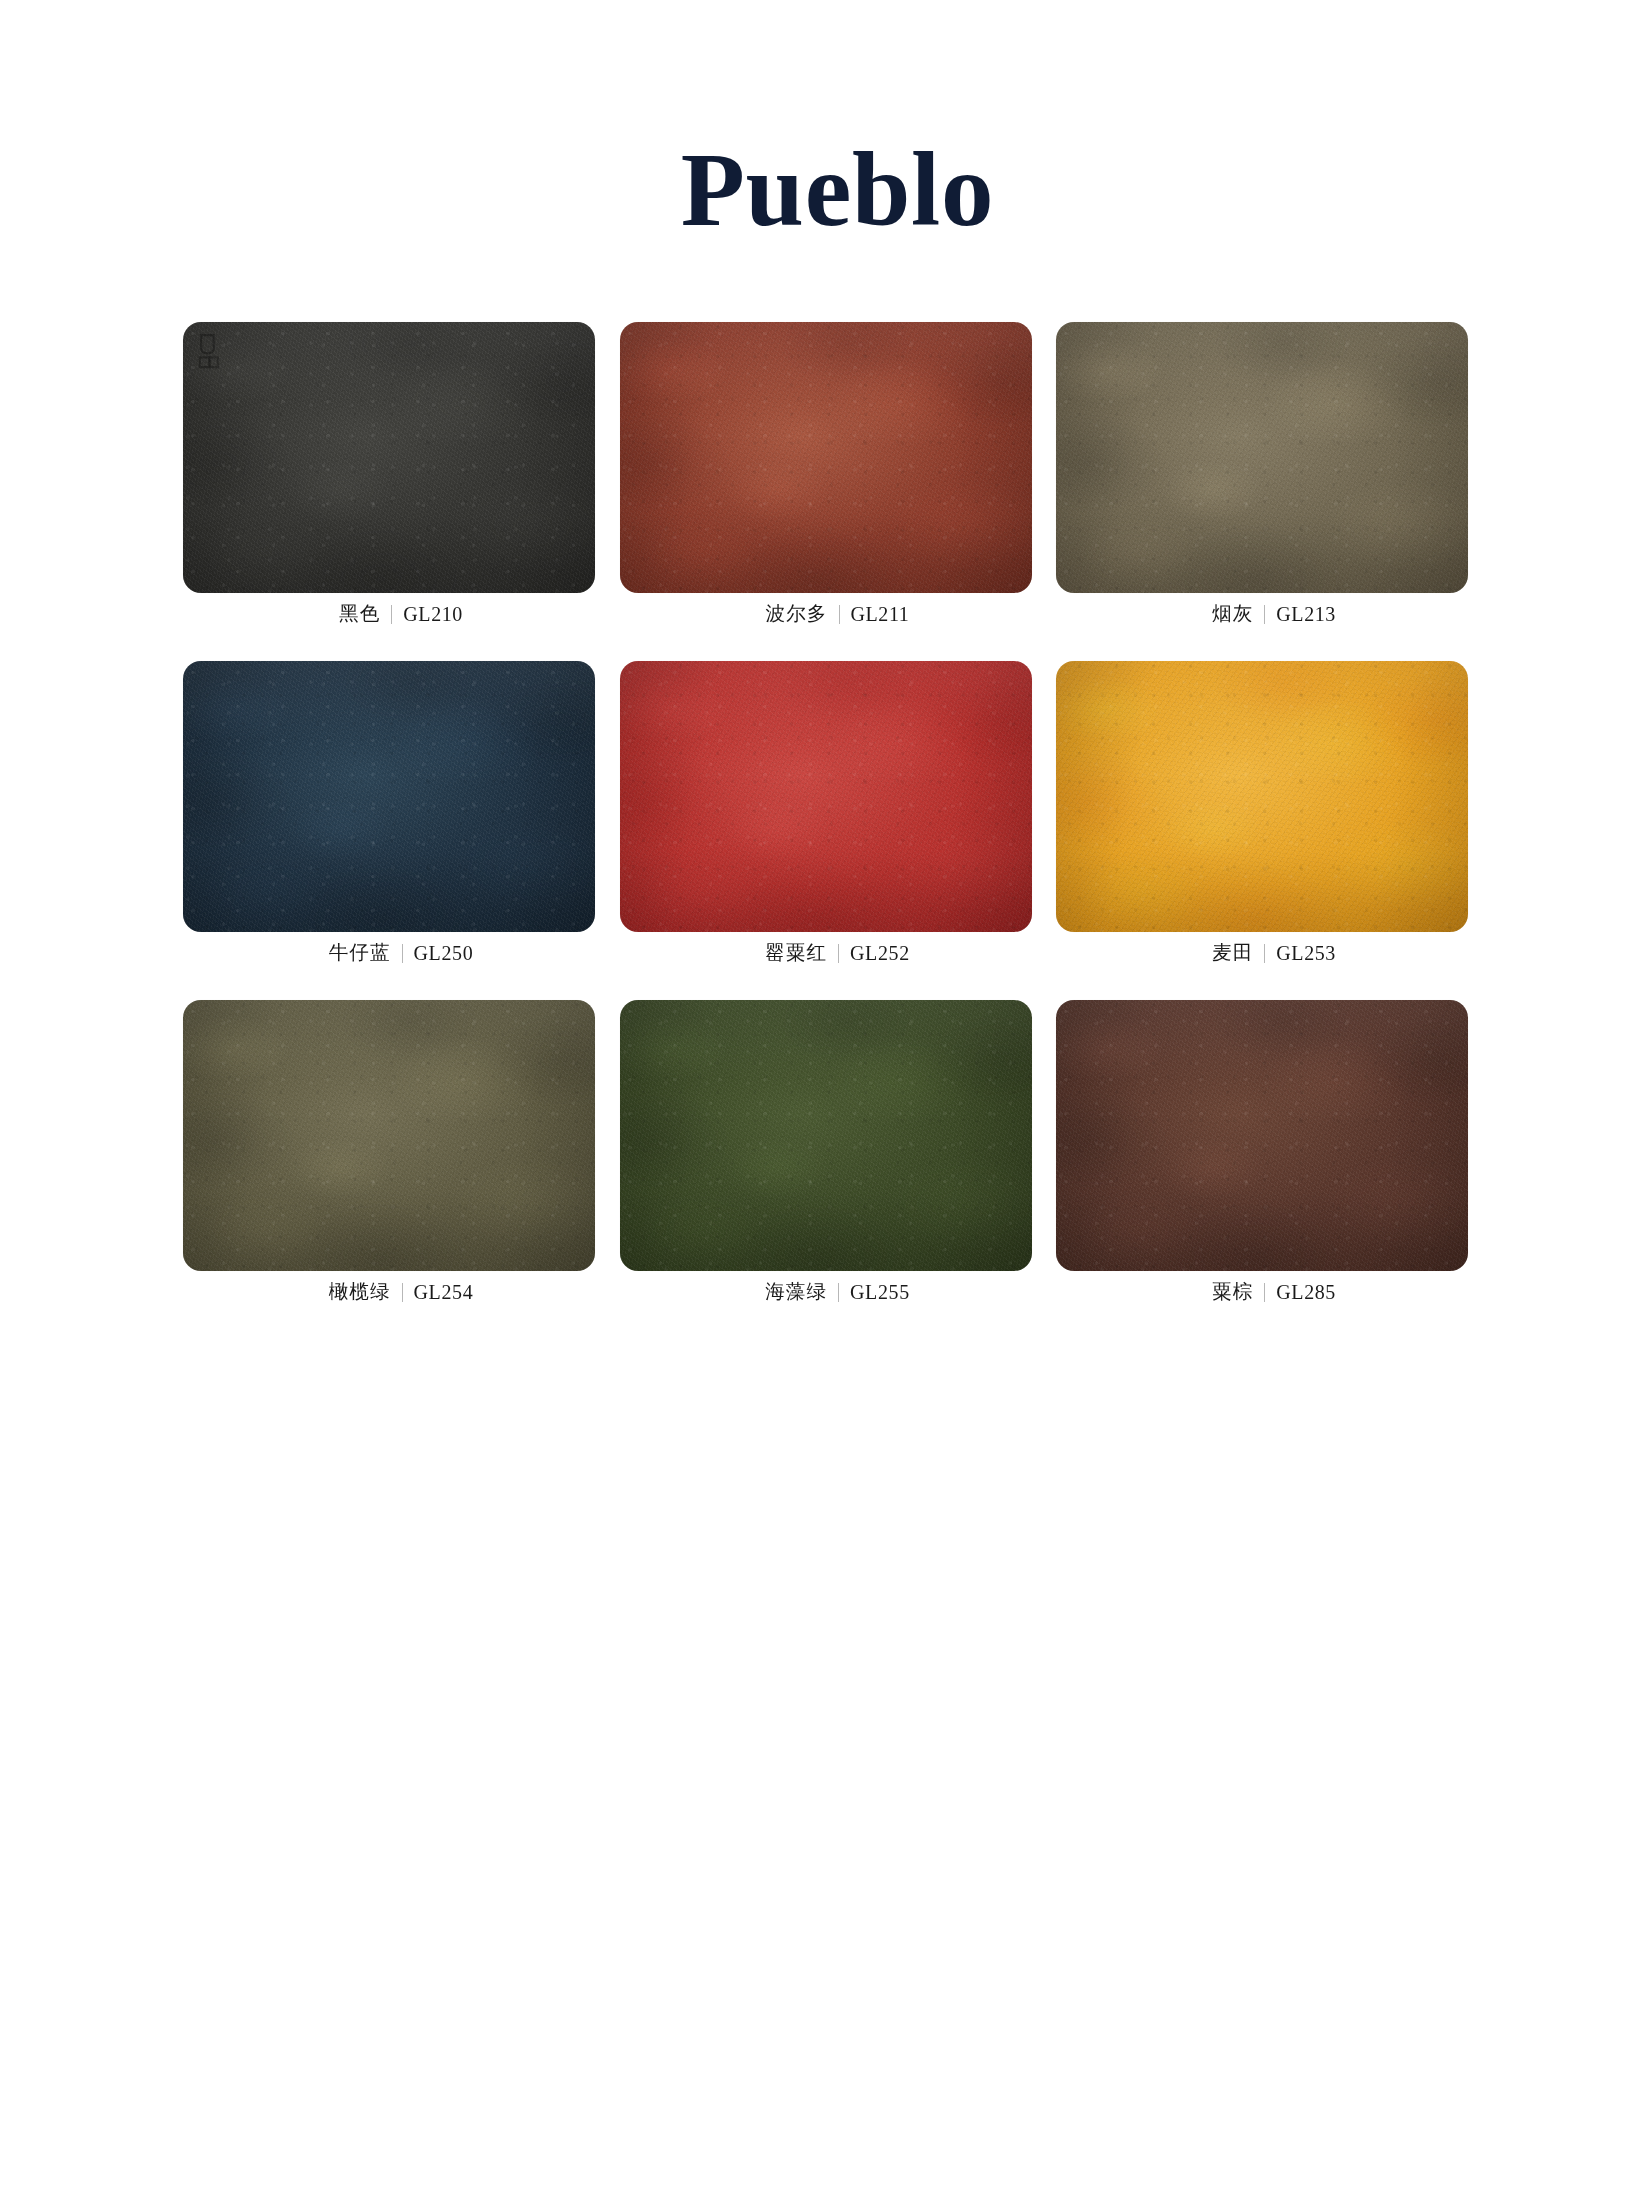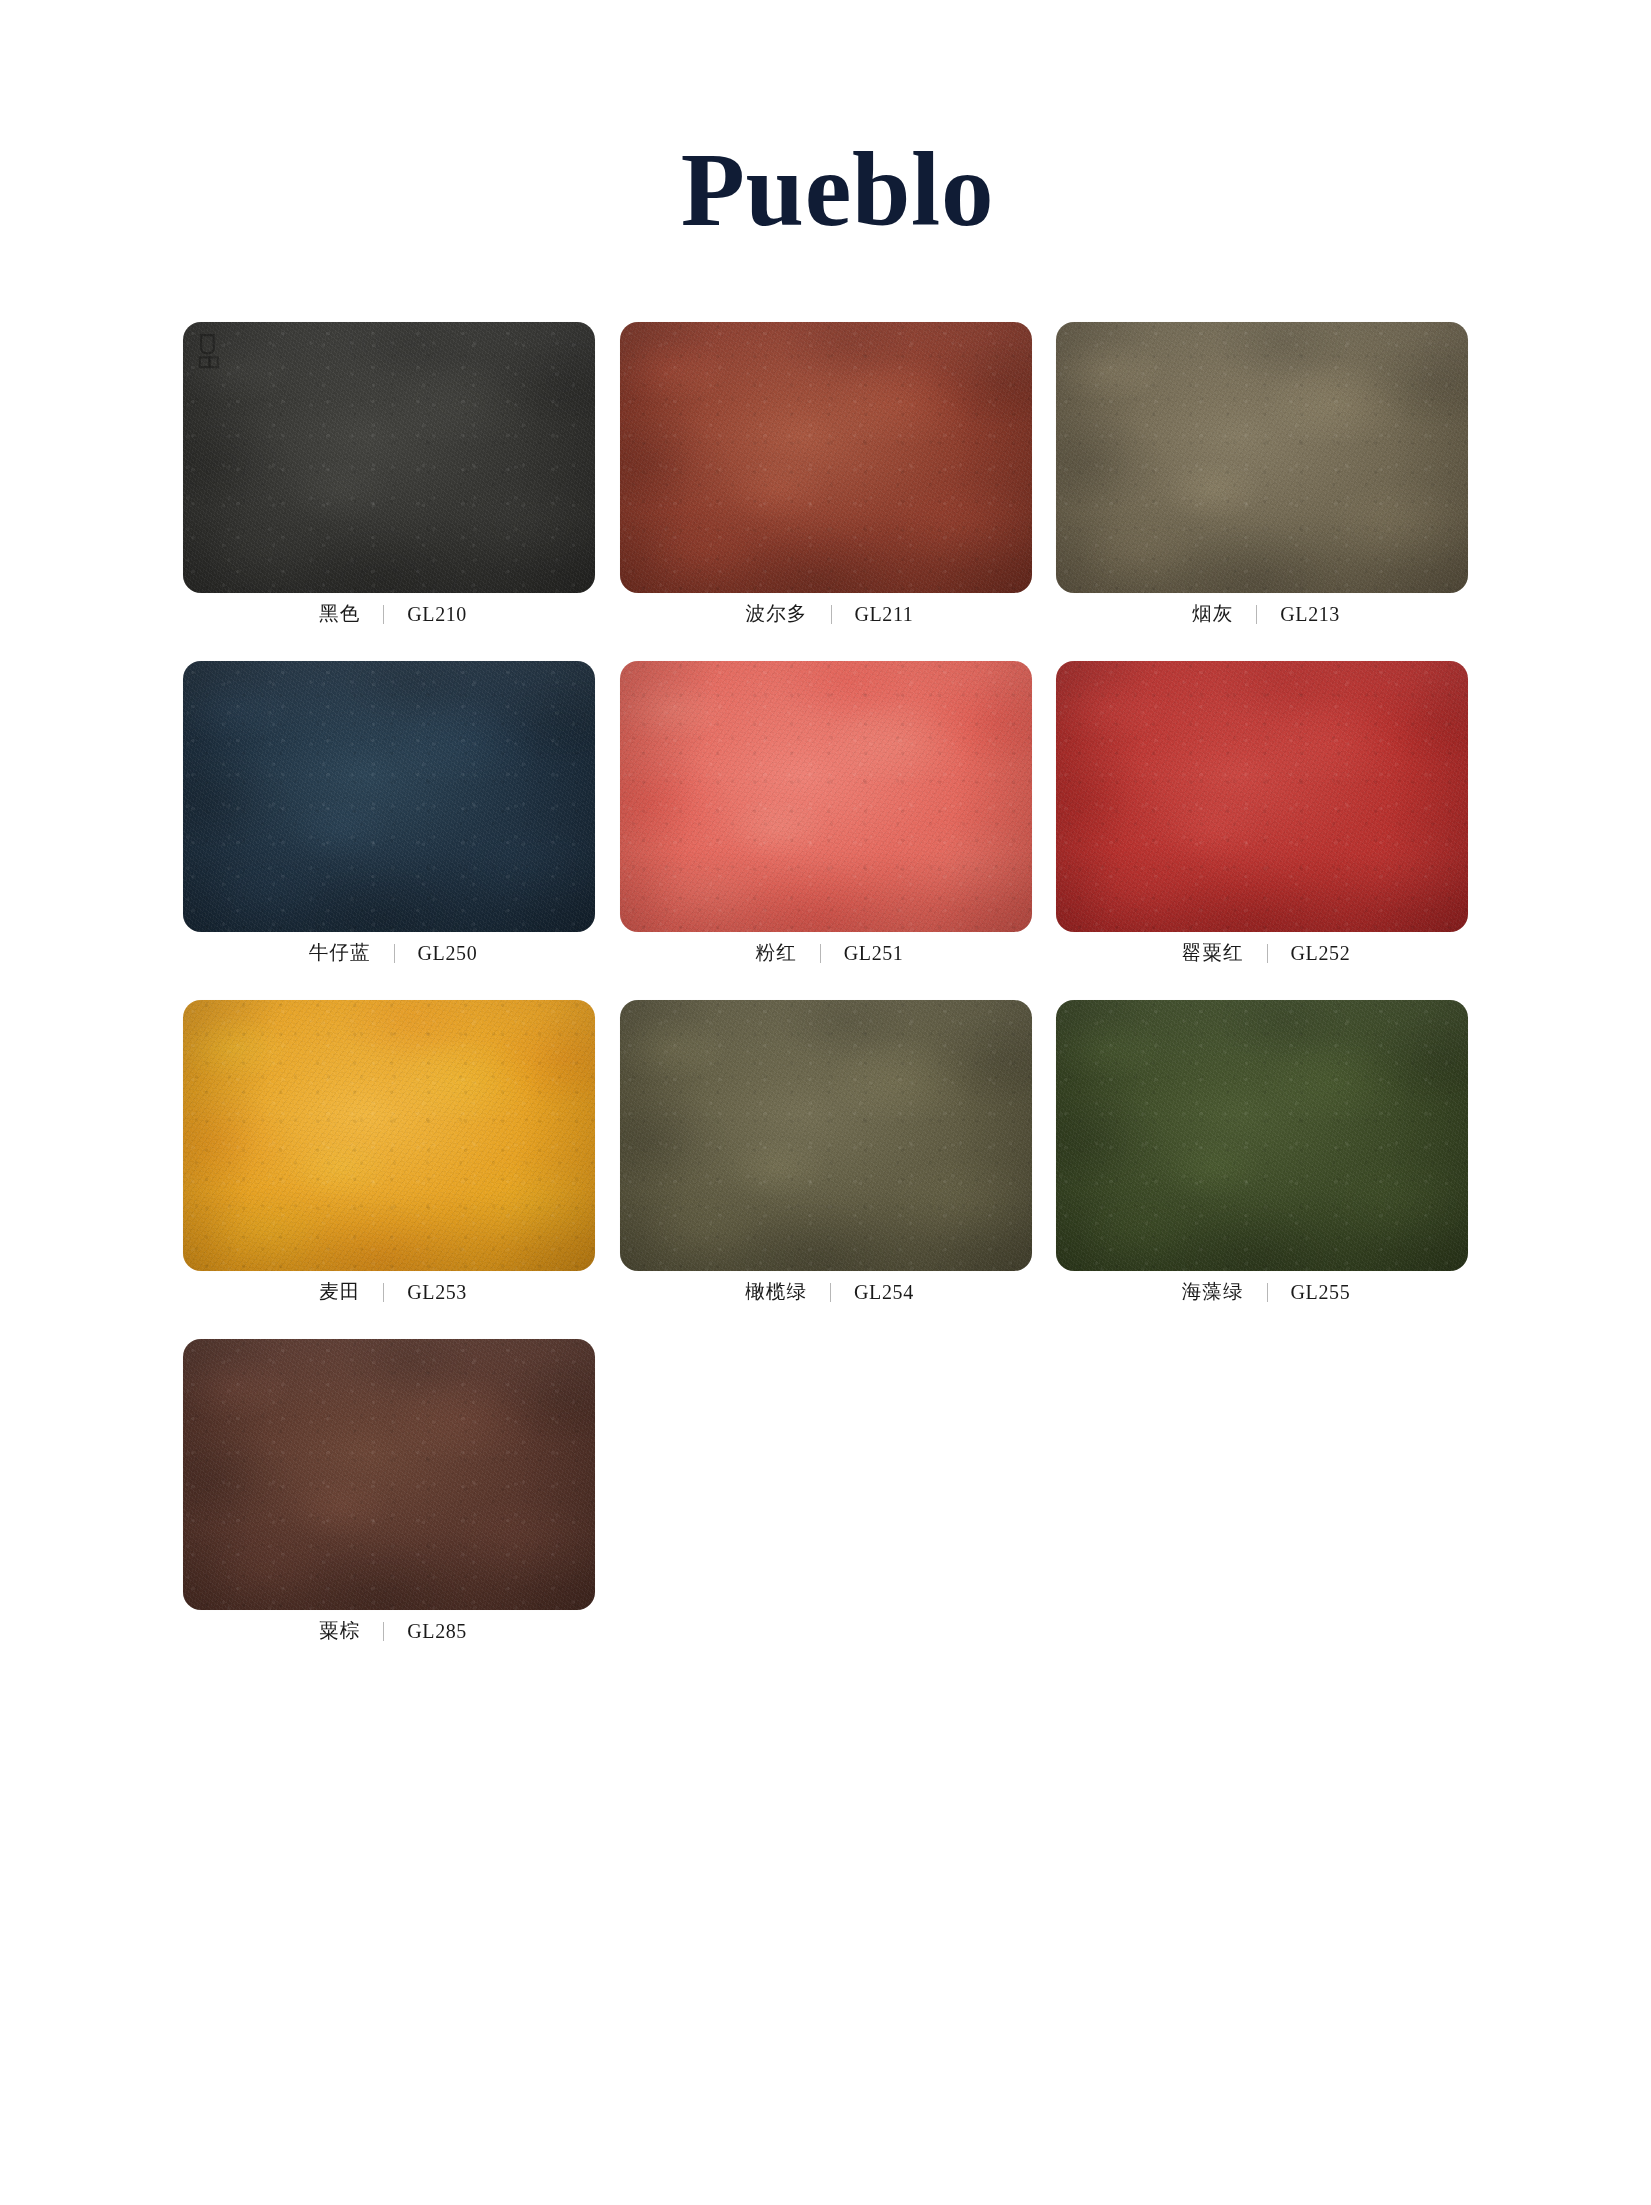--- a/index.html
+++ b/index.html
@@ -108,27 +108,27 @@
     top: 9.8px;
     width: 32px;
     height: 41px;
     opacity: 0.55;
   }
   .stamp svg { display: block; }
 
   
   .swatch-caption {
     position: absolute;
-    left: 4px;
+    left: 12px;
     top: 282px;
     width: 412px;
     display: flex;
     align-items: center;
     justify-content: center;
-    gap: 12px;
+    gap: 0;
     white-space: nowrap;
   }
   .cap-name {
     font-size: 19.6px;
     color: #1a1a1a;
     letter-spacing: 1px;
     line-height: 1;
   }
   .cap-sep {
     display: inline-block;
@@ -204,33 +204,20 @@
         <div class="grain g3"></div>
         <div class="grain g4"></div>
       </div>
       <div class="swatch-caption">
         <span class="cap-name">牛仔蓝</span>
         <span class="cap-sep"></span>
         <span class="cap-code">GL250</span>
       </div>
     </div>
     <div class="swatch-cell">
-      <div class="swatch-chip" style="background: radial-gradient(363px 231px at 44% 42%, rgb(237, 128, 117) 0%, rgb(226, 101, 90) 48%, rgb(201, 79, 70) 100%);">
-        <div class="grain g1"></div>
-        <div class="grain g2"></div>
-        <div class="grain g3"></div>
-        <div class="grain g4"></div>
-      </div>
-      <div class="swatch-caption">
-        <span class="cap-name">粉红</span>
-        <span class="cap-sep"></span>
-        <span class="cap-code">GL251</span>
-      </div>
-    </div>
-    <div class="swatch-cell">
       <div class="swatch-chip" style="background: radial-gradient(363px 231px at 44% 42%, rgb(201, 70, 65) 0%, rgb(181, 47, 44) 48%, rgb(150, 31, 31) 100%);">
         <div class="grain g1"></div>
         <div class="grain g2"></div>
         <div class="grain g3"></div>
         <div class="grain g4"></div>
       </div>
       <div class="swatch-caption">
         <span class="cap-name">罂粟红</span>
         <span class="cap-sep"></span>
         <span class="cap-code">GL252</span>

